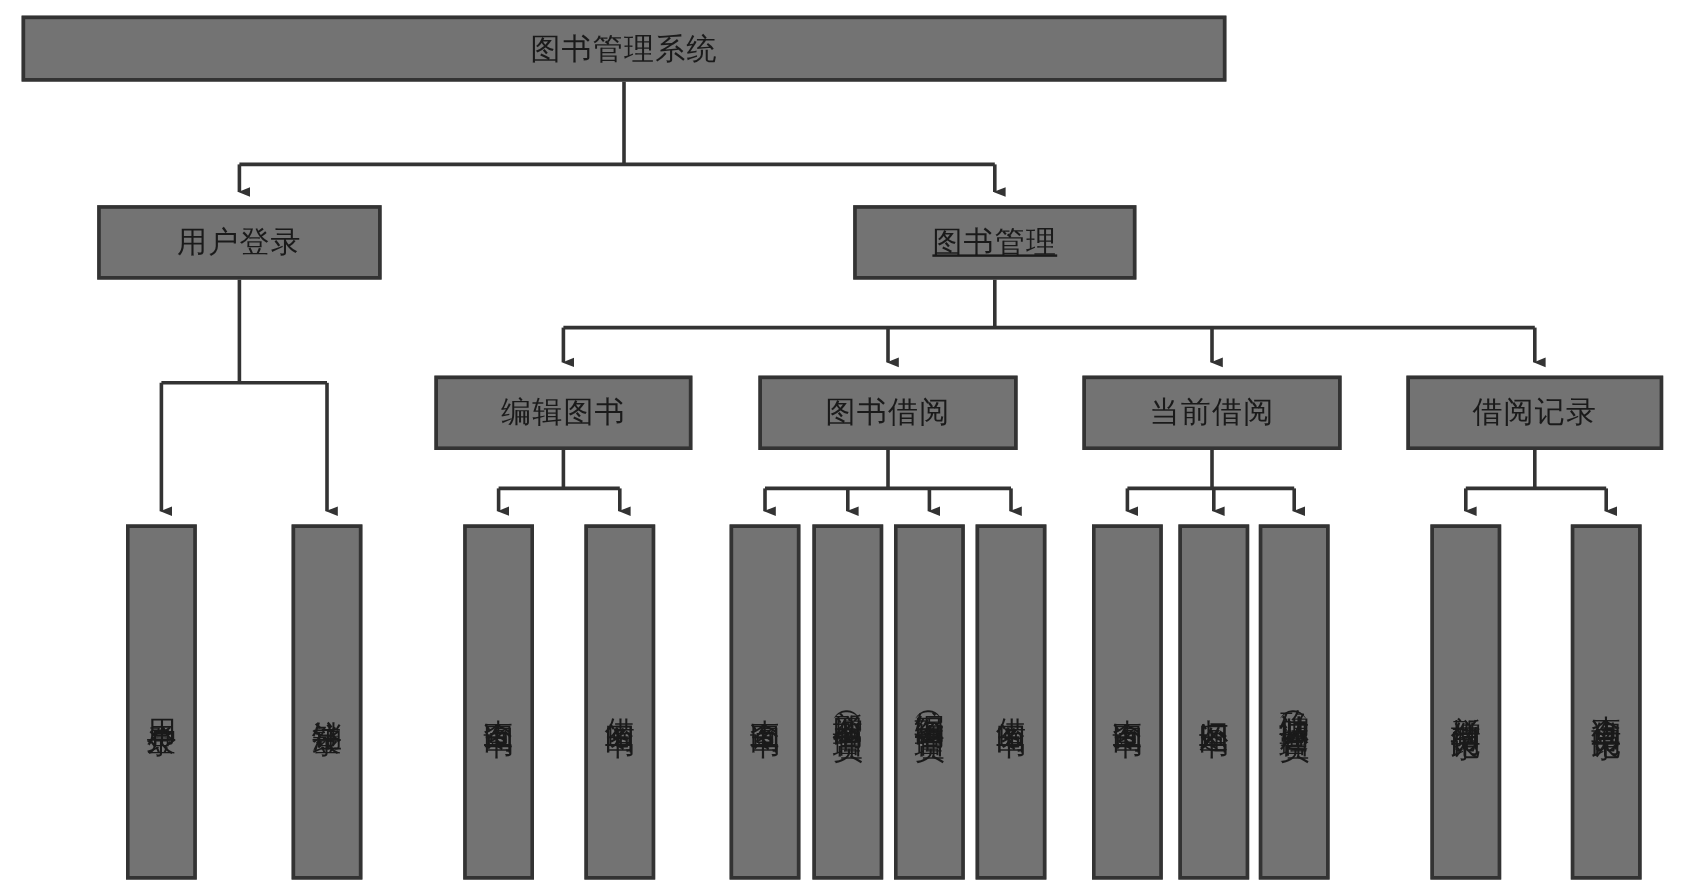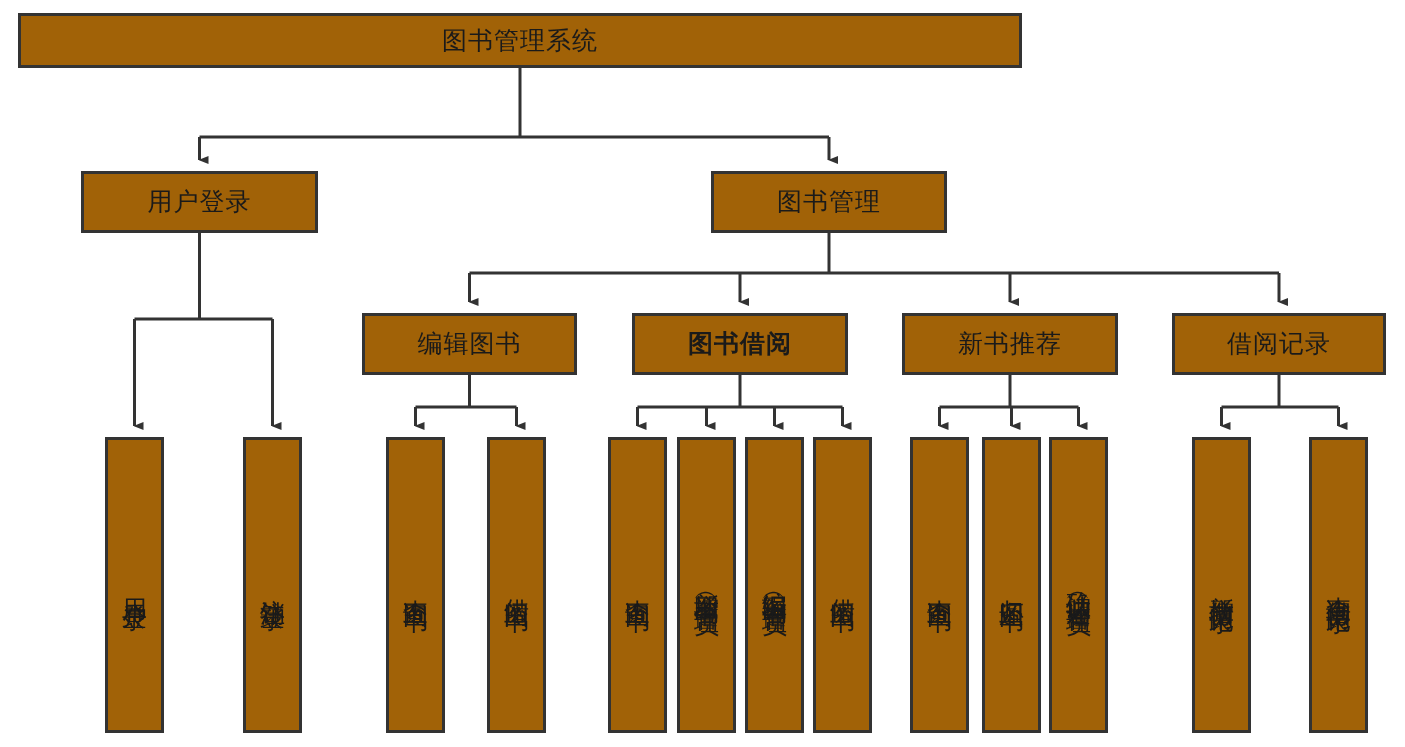--- a/index.html
+++ b/index.html
@@ -24,21 +24,21 @@
     left: 0;
     top: 0;
     width: 1405px;
     height: 747px;
     pointer-events: none;
   }
   .node {
     position: absolute;
     box-sizing: border-box;
     border: 3px solid #333333;
-    background: #a16207;
+    background: #737373;
     display: flex;
     align-items: center;
     justify-content: center;
     color: #1a1a1a;
   }
   .node.horiz {
     font-size: 25px;
     letter-spacing: 1px;
     line-height: 1.1;
   }
@@ -117,55 +117,55 @@
       </g>
   </svg>
 
   <div id="node-layer">
       <div class="node horiz" style="left: 18px; top: 13px; width: 1004px; height: 55px;">
         <span>图书管理系统</span>
       </div>
       <div class="node horiz" style="left: 81px; top: 171px; width: 237px; height: 62px;">
         <span>用户登录</span>
       </div>
-      <div class="node horiz" style="left: 711px; top: 171px; width: 236px; height: 62px;">
+      <div class="node horiz" style="left: 711px; top: 171px; width: 236px; height: 62px; text-decoration: underline;">
         <span>图书管理</span>
       </div>
       <div class="node vert" style="left: 105px; top: 437px; width: 59px; height: 296px;">
         <span>用户登录</span>
       </div>
       <div class="node vert" style="left: 243px; top: 437px; width: 59px; height: 296px;">
         <span>注销登录</span>
       </div>
       <div class="node horiz" style="left: 362px; top: 313px; width: 215px; height: 62px;">
         <span>编辑图书</span>
       </div>
       <div class="node vert" style="left: 386px; top: 437px; width: 59px; height: 296px;">
         <span>查询图书</span>
       </div>
       <div class="node vert" style="left: 487px; top: 437px; width: 59px; height: 296px;">
         <span>借阅图书</span>
       </div>
-      <div class="node horiz" style="left: 632px; top: 313px; width: 216px; height: 62px; font-weight: bold;">
+      <div class="node horiz" style="left: 632px; top: 313px; width: 216px; height: 62px;">
         <span>图书借阅</span>
       </div>
       <div class="node vert" style="left: 608px; top: 437px; width: 59px; height: 296px;">
         <span>查询图书</span>
       </div>
       <div class="node vert" style="left: 677px; top: 437px; width: 59px; height: 296px;">
         <span>新增图书（管理员）</span>
       </div>
       <div class="node vert" style="left: 745px; top: 437px; width: 59px; height: 296px;">
         <span>编辑图书（管理员）</span>
       </div>
       <div class="node vert" style="left: 813px; top: 437px; width: 59px; height: 296px;">
         <span>借阅图书</span>
       </div>
       <div class="node horiz" style="left: 902px; top: 313px; width: 216px; height: 62px;">
-        <span>新书推荐</span>
+        <span>当前借阅</span>
       </div>
       <div class="node vert" style="left: 910px; top: 437px; width: 59px; height: 296px;">
         <span>查询图书</span>
       </div>
       <div class="node vert" style="left: 982px; top: 437px; width: 59px; height: 296px;">
         <span>归还图书</span>
       </div>
       <div class="node vert" style="left: 1049px; top: 437px; width: 59px; height: 296px;">
         <span>确认归还（管理员）</span>
       </div>

